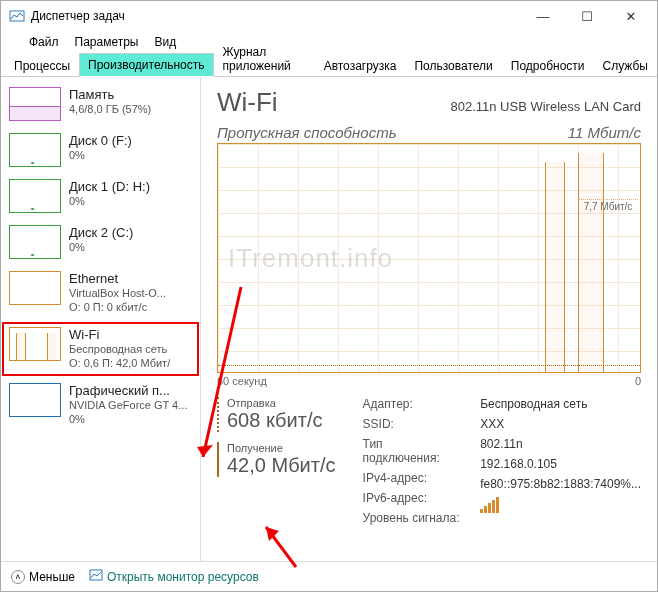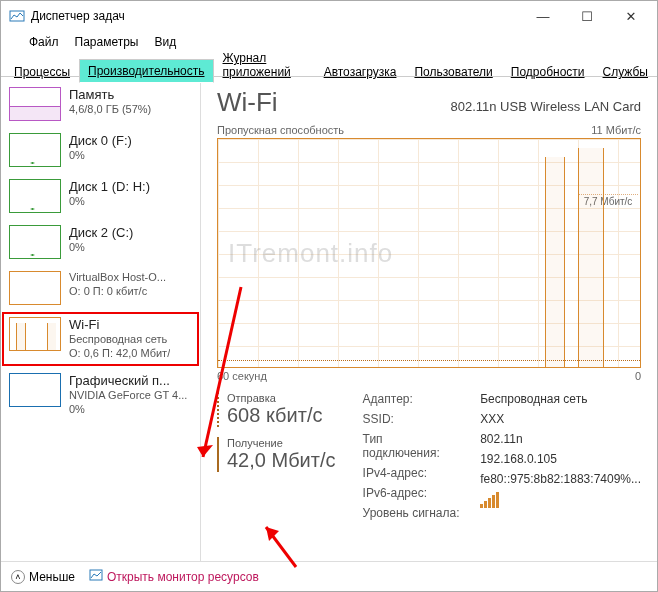--- a/index.html
+++ b/index.html
@@ -9,21 +9,21 @@
 .titlebar { height: 30px; display: flex; align-items: center; padding: 0 4px 0 8px; }
 .titlebar .icon { width: 16px; height: 16px; margin-right: 6px; }
 .titlebar .title { flex: 1; font-size: 12px; }
 .titlebar .btns { display: flex; }
 .titlebar .btn { width: 44px; height: 28px; display: flex; align-items: center; justify-content: center; font-size: 13px; color: #333; }
 
 .menubar { height: 22px; display: flex; align-items: center; padding: 0 20px; font-size: 12px; }
 .menubar span { padding: 2px 8px; }
 
 .tabs { display: flex; border-bottom: 1px solid #ccc; height: 24px; align-items: flex-end; padding-left: 4px; font-size: 12px; }
-.tabs .tab { padding: 4px 8px; border: 1px solid transparent; border-bottom: none; position: relative; top: 7px; text-decoration: underline; }
+.tabs .tab { padding: 4px 8px; border: 1px solid transparent; border-bottom: none; position: relative; top: 1px; }
 .tabs .tab.active { background: #5eead4; border-color: #ccc; border-bottom: 1px solid #fff; }
 
 .content { flex: 1; display: flex; min-height: 0; }
 
 .sidebar { width: 200px; border-right: 1px solid #ddd; overflow-y: auto; padding: 4px 0; }
 .side-item { display: flex; padding: 6px 8px; gap: 8px; align-items: flex-start; cursor: default; }
 .side-item.selected { outline: 2px solid #e00; outline-offset: -3px; }
 .thumb { width: 52px; height: 34px; border: 1px solid; flex-shrink: 0; position: relative; overflow: hidden; background: #fff; }
 .thumb.mem { border-color: #b858c4; }
 .thumb.mem::after { content:""; position:absolute; left:0; right:0; bottom:0; height:40%; background:rgba(184,88,196,0.15); border-top:1px solid #b858c4; }
@@ -35,21 +35,21 @@
 .thumb.wifi::before { content:""; position:absolute; right:4px; bottom:0; height:85%; width:8px; border-left:1px solid #d88a2e; background:rgba(216,138,46,0.08); }
 .thumb.gpu { border-color: #1a6fb0; }
 .side-txt { display: flex; flex-direction: column; font-size: 11px; line-height: 1.25; min-width: 0; }
 .side-txt .name { font-size: 13px; color: #222; white-space: nowrap; overflow: hidden; text-overflow: ellipsis; }
 .side-txt .sub { color: #555; white-space: nowrap; overflow: hidden; text-overflow: ellipsis; }
 
 .main { flex: 1; padding: 10px 16px; display: flex; flex-direction: column; min-width: 0; }
 .main-head { display: flex; align-items: baseline; justify-content: space-between; }
 .main-head h1 { font-size: 26px; font-weight: 400; color: #555; }
 .adapter { font-size: 13px; color: #444; }
-.chart-label { display: flex; justify-content: space-between; font-size: 11px; color: #666; margin-top: 6px; }
+.chart-label { display: flex; justify-content: space-between; font-size: 15px; color: #666; margin-top: 6px; font-style: italic; }
 .chart { height: 230px; border: 1px solid #d88a2e; margin-top: 2px; position: relative; background: #fff; overflow: hidden; }
 .chart .grid { position:absolute; inset:0; background-image: linear-gradient(#f1d9bd 1px, transparent 1px), linear-gradient(90deg, #f1d9bd 1px, transparent 1px); background-size: 40px 23px; opacity: 0.6; }
 .chart .wm { position:absolute; left:10px; top:50%; transform:translateY(-50%); font-size:26px; color:rgba(120,120,120,0.25); font-weight:500; letter-spacing:1px; }
 .chart .baseline { position:absolute; left:0; right:0; bottom:6px; border-top:1px dotted #b86a18; }
 .chart .peak { position:absolute; bottom:0; width:20px; border-left:1px solid #d88a2e; border-right:1px solid #d88a2e; background:rgba(216,138,46,0.06); }
 .chart .peak.a { right:75px; height:92%; }
 .chart .peak.b { right:36px; height:96%; width:26px; }
 .chart .halfmark { position:absolute; right:2px; top:55px; font-size:10px; color:#666; border-top:1px dotted #e0b080; width:60px; padding-top:1px; text-align:center;}
 .chart-bottom { display:flex; justify-content:space-between; font-size:11px; color:#666; margin-top:2px; }
 
@@ -61,21 +61,21 @@
 .stat-block .val { font-size:20px; color:#555; }
 .stats-right { display:flex; gap:18px; font-size:12px; }
 .stats-right .col { display:flex; flex-direction:column; gap:6px; }
 .stats-right .k { color:#555; }
 .stats-right .v { color:#333; }
 .signal { display:inline-flex; gap:1px; align-items:flex-end; }
 .signal i { width:3px; background:#d88a2e; display:block; }
 
 .footer { height: 30px; border-top: 1px solid #ddd; display:flex; align-items:center; padding: 0 10px; gap: 14px; font-size:12px; }
 .footer .fewer { display:flex; align-items:center; gap:4px; cursor:default; }
-.footer .link { color:#be185d; display:flex; align-items:center; gap:4px; }
+.footer .link { color:#0f766e; display:flex; align-items:center; gap:4px; }
 .arrow-red { position:absolute; pointer-events:none; }
 </style>
 </head>
 <body>
 
 <div class="window">
 
   <div class="titlebar">
     <span class="icon">
       <svg width="16" height="16" viewBox="0 0 16 16">
@@ -134,20 +134,21 @@
       <div class="side-item">
         <div class="thumb disk"></div>
         <div class="side-txt">
           <span class="name">Диск 2 (C:)</span>
           <span class="sub">0%</span>
         </div>
       </div>
       <div class="side-item">
         <div class="thumb eth"></div>
         <div class="side-txt">
+          <span class="name">Ethernet</span>
           <span class="sub">VirtualBox Host-O...</span>
           <span class="sub">О: 0 П: 0 кбит/с</span>
         </div>
       </div>
       <div class="side-item selected">
         <div class="thumb wifi"></div>
         <div class="side-txt">
           <span class="name">Wi-Fi</span>
           <span class="sub">Беспроводная сеть</span>
           <span class="sub">О: 0,6 П: 42,0 Мбит/</span>

